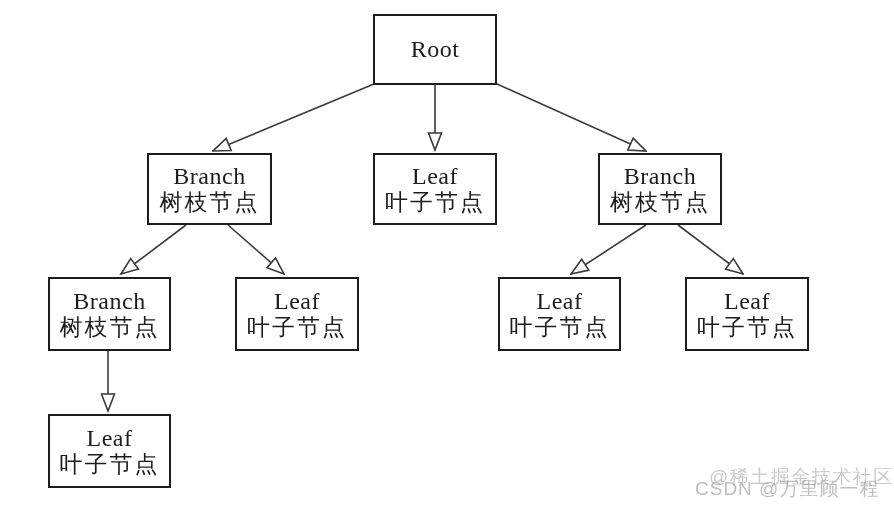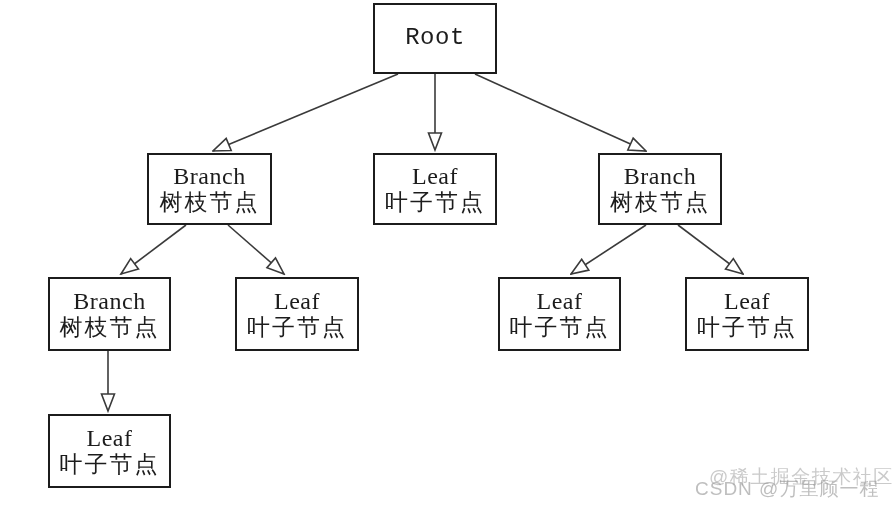--- a/index.html
+++ b/index.html
@@ -40,21 +40,21 @@
     font-size: 24px;
     line-height: 1.12;
     letter-spacing: 0.5px;
   }
   .node .subtitle {
     font-size: 23px;
     line-height: 1.12;
     letter-spacing: 2px;
   }
   
-  #node-root              { left: 373px; top: 3px;   width: 124px; height: 71px; font-family: Liberation Mono, monospace; }
+  #node-root              { left: 373px; top: 14px;   width: 124px; height: 71px; }
   #node-branch-left       { left: 147px; top: 153px; width: 125px; height: 72px; }
   #node-leaf-middle       { left: 373px; top: 153px; width: 124px; height: 72px; }
   #node-branch-right      { left: 598px; top: 153px; width: 124px; height: 72px; }
   #node-branch-left-child { left: 48px;  top: 277px; width: 123px; height: 74px; }
   #node-leaf-left-child   { left: 235px; top: 277px; width: 124px; height: 74px; }
   #node-leaf-right-child1 { left: 498px; top: 277px; width: 123px; height: 74px; }
   #node-leaf-right-child2 { left: 685px; top: 277px; width: 124px; height: 74px; }
   #node-leaf-bottom       { left: 48px;  top: 414px; width: 123px; height: 74px; }
 
   .watermark {

